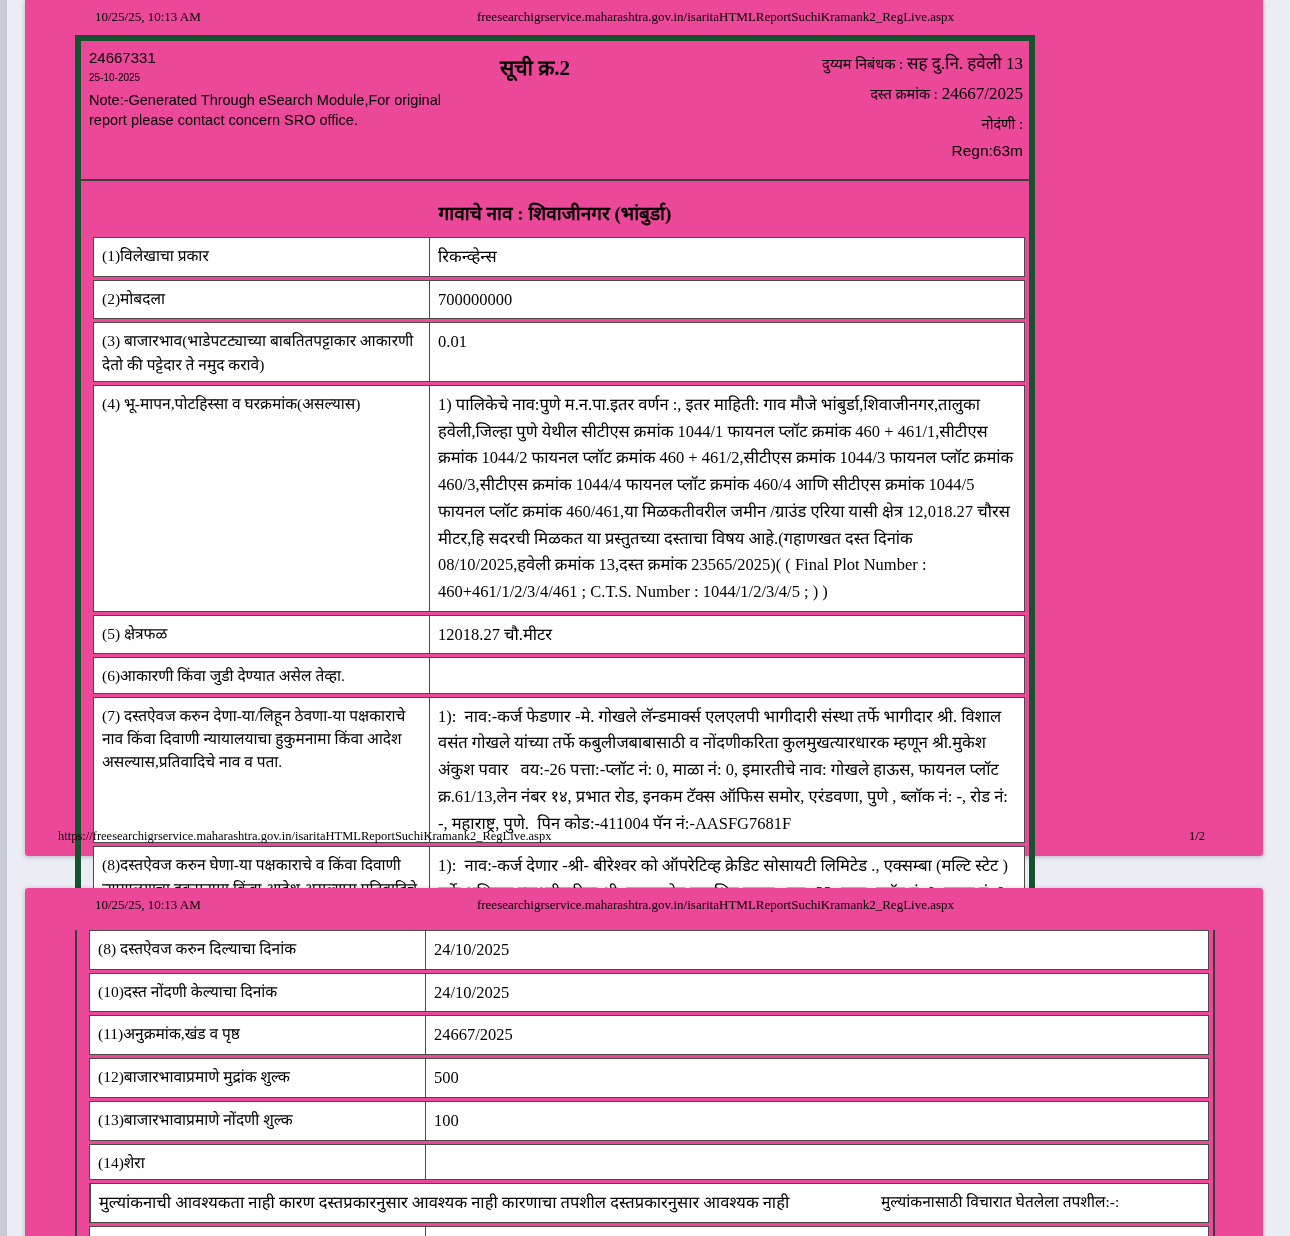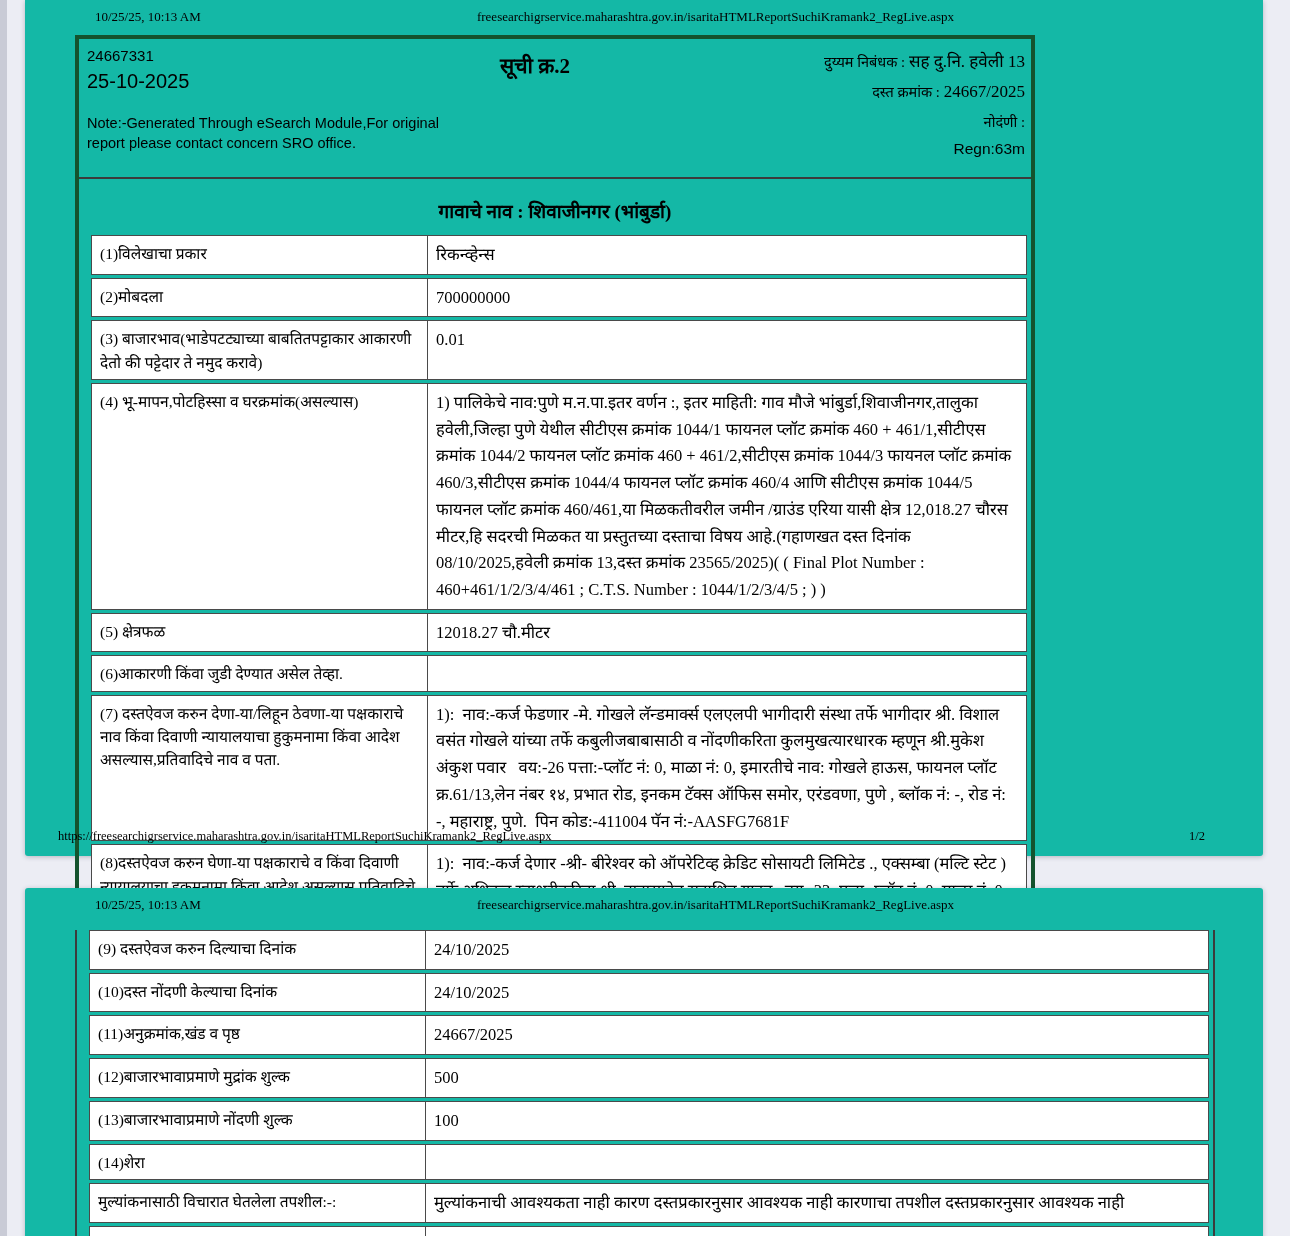--- a/index.html
+++ b/index.html
@@ -5,37 +5,37 @@
   * { box-sizing: border-box; margin: 0; padding: 0; }
   html,body { width:1290px; height:1236px; overflow:hidden; }
   body {
     background:#ecedf4;
     font-family:"Liberation Serif","DejaVu Serif","DejaVu Sans",serif;
     color:#000;
     position:relative;
   }
   .left-strip{ position:absolute; left:0; top:0; width:7px; height:1236px; background:#c9cbd6; }
   .page{
-    position:absolute; left:25px; width:1238px; background:#14b8a6;
+    position:absolute; left:25px; width:1238px; background:#ec4899;
     box-shadow:0 1px 5px rgba(40,40,60,.28); border-radius:3px;
   }
   .page1{ top:0; height:856px; border-top-left-radius:0; border-top-right-radius:0; }
   .page2{ top:888px; height:360px; }
   .topbar{ position:relative; height:30px; padding-top:9px; font-size:13px; }
   .topbar .dt{ position:absolute; left:70px; top:9px; }
   .topbar .url{ display:block; text-align:center; padding-left:120px;margin-left:23px; }
   .docbox{
     position:absolute; left:50px; top:35px; width:960px;
-    border:4px solid #14532d;
+    border:6px solid #14532d;
   }
   .dochead{ display:flex; border-bottom:2px solid #3c3c3c; padding:8px 6px 10px 6px; min-height:123px; }
   .dochead-left{ width:360px; padding-left:2px; }
   .sans{ font-family:"Liberation Sans","DejaVu Sans",sans-serif; }
   .doc-id{ font-size:15px; margin-bottom:6px; }
-  .doc-date{ font-size:20px; margin-bottom:21px; }
+  .doc-date{ font-size:10px; margin-bottom:8px; }
   .doc-note{ font-size:14.5px; line-height:1.35; max-width:352px; }
   .dochead-center{ flex:1; text-align:center; font-weight:bold; font-size:21px; padding-top:4px; }
   .dochead-right{ width:400px; padding-top:2px; }
   .hdr-line{ margin-bottom:9px; white-space:nowrap;text-align:right; }
   .hdr-label{ font-size:14.5px; }
   .hdr-value{ font-size:17px; }
   .village{ text-align:center; font-weight:bold; font-size:19px; padding:19px 0 11px 0; }
   .rows{ padding:0 4px 4px 12px; }
   .row{ display:flex; border:1px solid #4a4a4a; margin-bottom:3px; min-height:36px; background:#fff; }
   .cell{ padding:6px 8px 5px 8px; }
@@ -136,21 +136,21 @@
 
 <div class="page page2">
   <div class="topbar">
     <span class="dt">10/25/25, 10:13 AM</span>
     <span class="url">freesearchigrservice.maharashtra.gov.in/isaritaHTMLReportSuchiKramank2_RegLive.aspx</span>
   </div>
 
   <div class="docbox2">
     <div class="rows">
       <div class="row">
-        <div class="cell label">(9) दस्तऐवज करुन दिल्याचा दिनांक</div>
+        <div class="cell label">(8) दस्तऐवज करुन दिल्याचा दिनांक</div>
         <div class="cell value">24/10/2025</div>
       </div>
       <div class="row">
         <div class="cell label">(10)दस्त नोंदणी केल्याचा दिनांक</div>
         <div class="cell value">24/10/2025</div>
       </div>
       <div class="row">
         <div class="cell label">(11)अनुक्रमांक,खंड व पृष्ठ</div>
         <div class="cell value">24667/2025</div>
       </div>
@@ -160,22 +160,22 @@
       </div>
       <div class="row">
         <div class="cell label">(13)बाजारभावाप्रमाणे नोंदणी शुल्क</div>
         <div class="cell value">100</div>
       </div>
       <div class="row">
         <div class="cell label">(14)शेरा</div>
         <div class="cell value"></div>
       </div>
       <div class="row">
+        <div class="cell value">मुल्यांकनाची आवश्यकता नाही कारण दस्तप्रकारनुसार आवश्यक नाही कारणाचा तपशील दस्तप्रकारनुसार आवश्यक नाही</div>
         <div class="cell label">मुल्यांकनासाठी विचारात घेतलेला तपशील:-:</div>
-        <div class="cell value">मुल्यांकनाची आवश्यकता नाही कारण दस्तप्रकारनुसार आवश्यक नाही कारणाचा तपशील दस्तप्रकारनुसार आवश्यक नाही</div>
       </div>
       <div class="row">
         <div class="cell label">मुद्रांक शुल्क आकारताना निवडलेला अनुच्छेद :- :</div>
         <div class="cell value">(51B) in any other case</div>
       </div>
     </div>
   </div>
 </div>
 
 </body></html>

